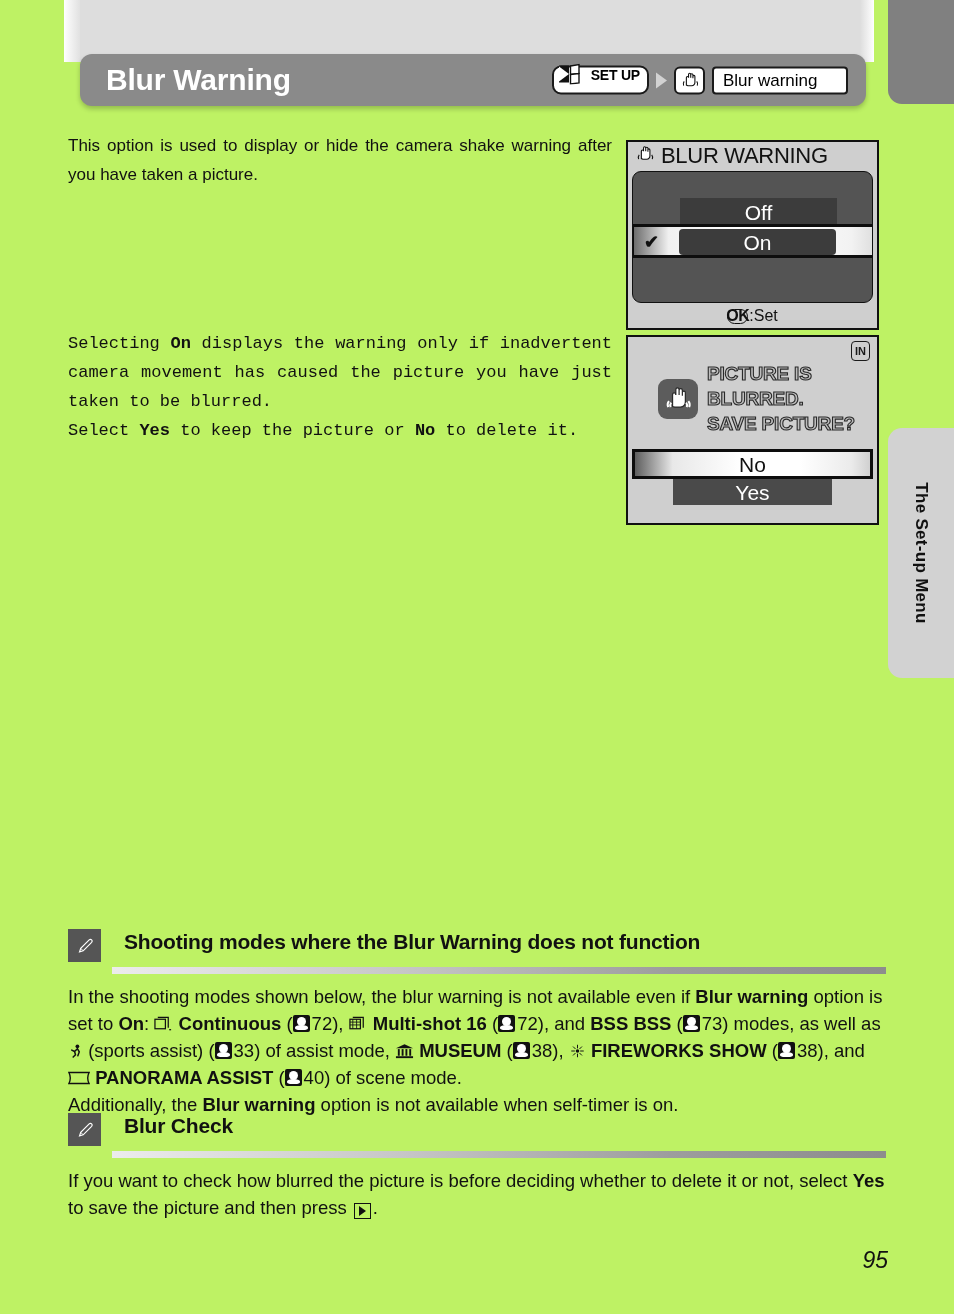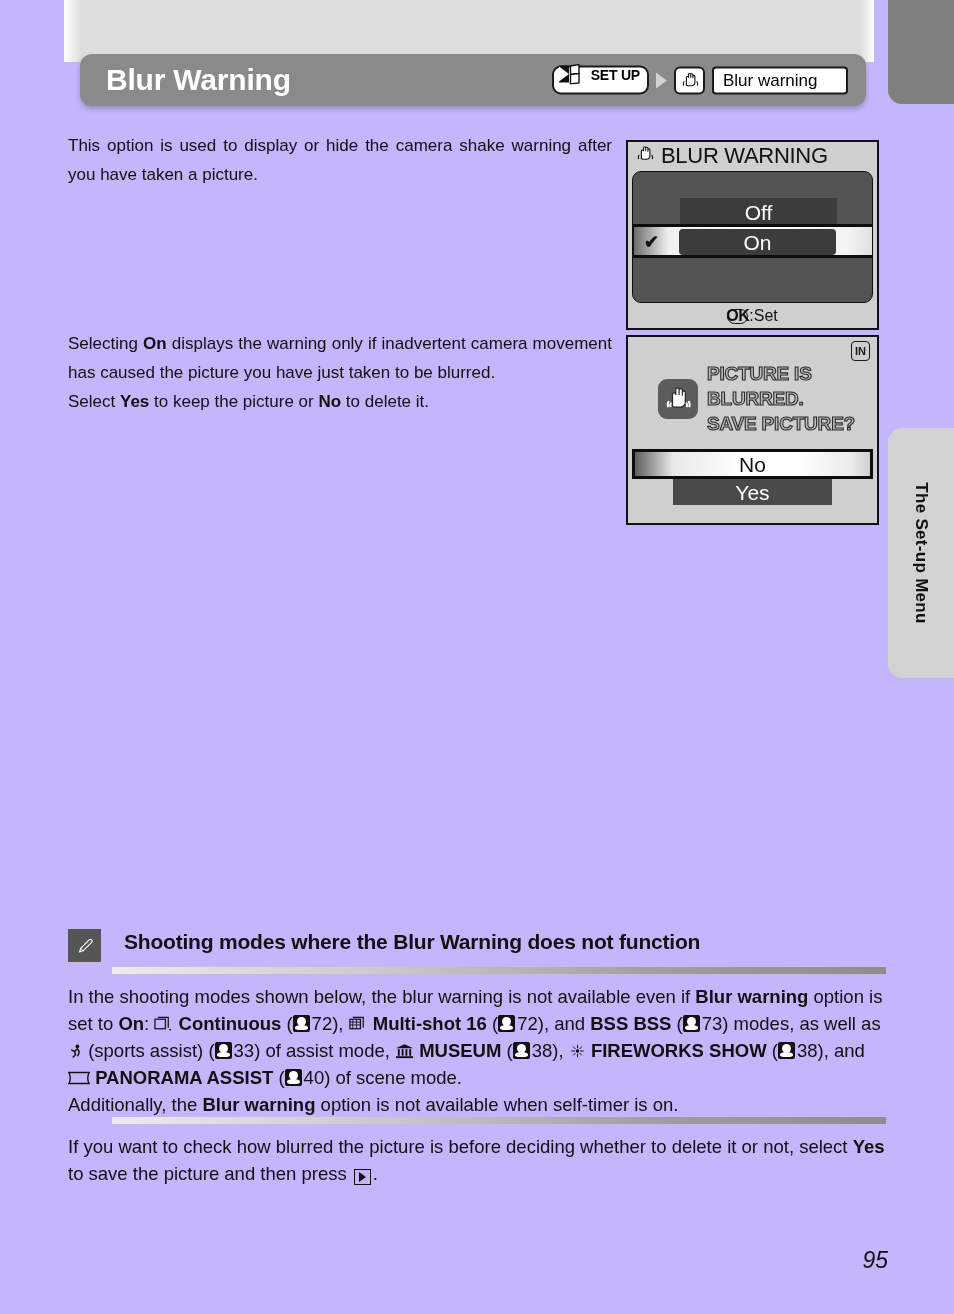--- a/index.html
+++ b/index.html
@@ -6,21 +6,21 @@
   html, body {
     margin: 0; padding: 0;
     width: 954px; height: 1314px;
     background: #ffffff;
     font-family: "Liberation Sans", sans-serif;
     overflow: hidden;
   }
   .page {
     position: relative;
     width: 954px; height: 1314px;
-    background: #c4b5fd;
+    background: #bef264;
   }
 
   
   .top-panel {
     position: absolute;
     left: 80px; top: 0; width: 786px; height: 62px;
     background: #dddddd;
   }
   .top-panel-fade {
     position: absolute;
@@ -110,21 +110,21 @@
   
   .para {
     position: absolute;
     left: 68px; width: 544px;
     font-size: 17px;
     line-height: 29px;
     color: #111;
     text-align: justify;
   }
   .para.p1 { top: 131px; }
-  .para.p2 { top: 329px; }
+  .para.p2 { top: 329px; font-family: Liberation Mono, monospace; }
   .para b { font-weight: bold; }
 
   
   .lcd {
     position: absolute;
     left: 626px;
     width: 253px;
     border: 2px solid #111;
     background: #cfcfcf;
   }
@@ -547,20 +547,29 @@
         </span> <b>FIREWORKS SHOW</b><span> (</span><span class="gl gl-ref"></span><span>38</span><span>), and </span><span class="gl">
           <svg width="22" height="16" viewBox="0 0 24 16">
             <path d="M1 2 Q4 8 1 14 L23 14 Q20 8 23 2 Z" fill="none" stroke="#111" stroke-width="1.5"></path>
           </svg>
         </span> <b>PANORAMA ASSIST</b><span> (</span><span class="gl gl-ref"></span><span>40</span><span>) of scene mode.</span><br>
       <span>Additionally, the </span><b>Blur warning</b><span> option is not available when self-timer is on.</span>
     </div>
   </div>
 
   <div class="note note2">
+    <div class="note-head">
+      <div class="note-icon">
+        <svg width="20" height="20" viewBox="0 0 22 22">
+          <path d="M5 17.5 L6.3 13.6 L15.6 4.3 Q17 3 18.3 4.3 Q19.6 5.6 18.3 7 L9 16.3 Z" fill="none" stroke="#ffffff" stroke-width="1.3"></path>
+          <path d="M6.3 13.6 L9 16.3" fill="none" stroke="#ffffff" stroke-width="1.1"></path>
+        </svg>
+      </div>
+      <div class="note-title">Blur Check</div>
+    </div>
     <div class="note-rule"></div>
     <div class="note-body">
       <span>If you want to check how blurred the picture is before deciding whether to delete it or not, select </span><b>Yes</b><span> to save the picture and then press </span><span class="gl gl-box gl-play"></span><span>.</span>
     </div>
   </div>
 
   <div class="page-num">95</div>
 
 </div>
 

